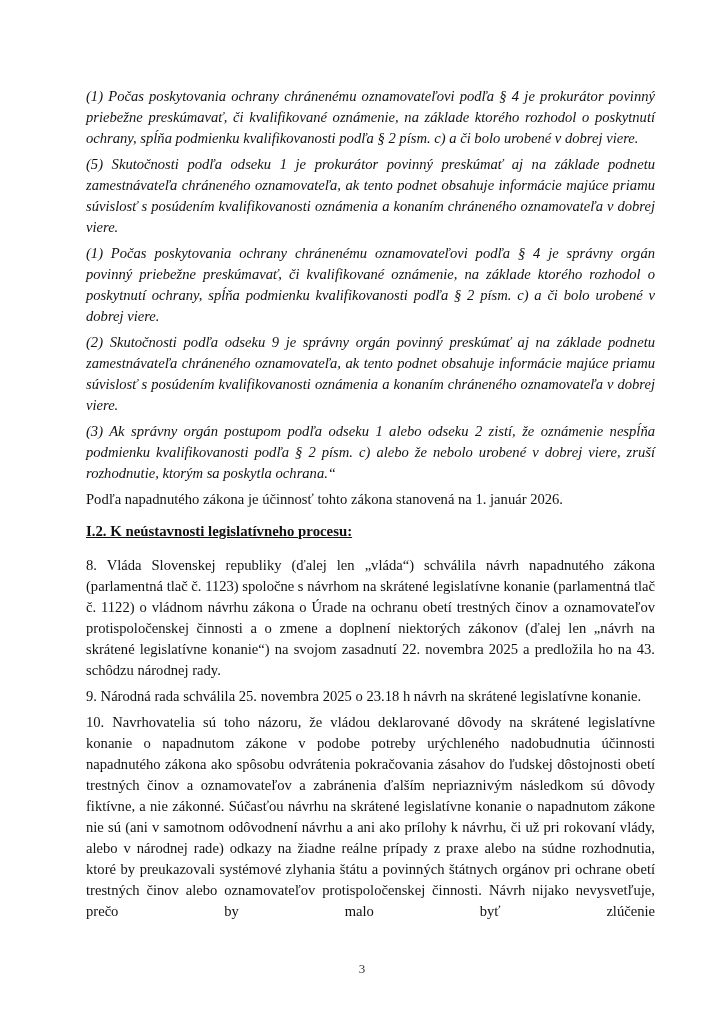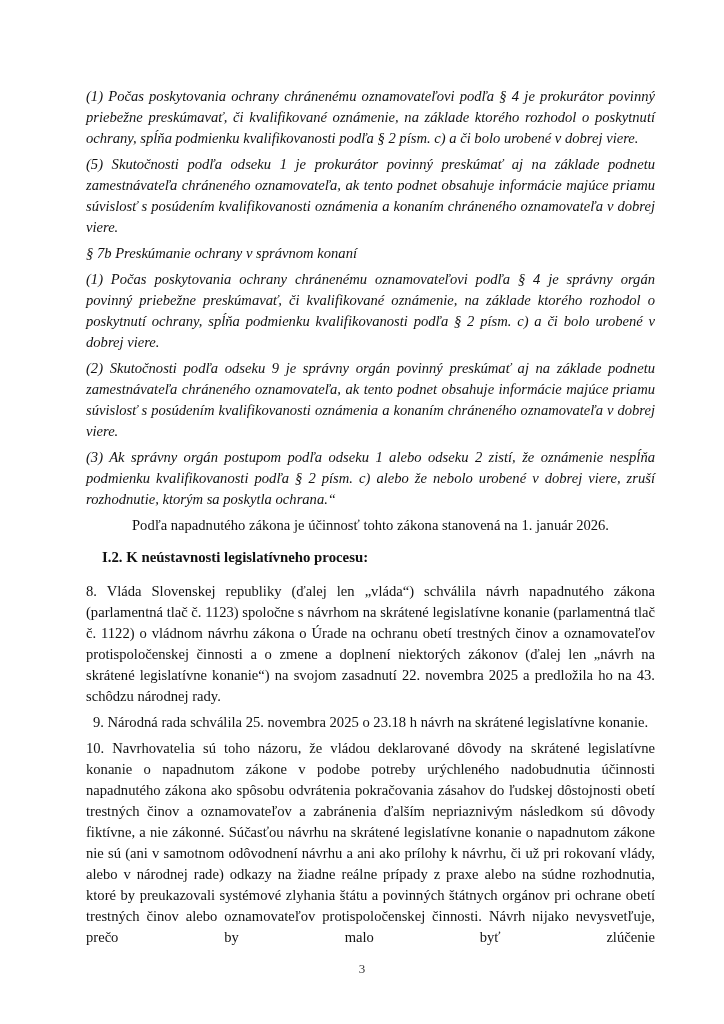--- a/index.html
+++ b/index.html
@@ -24,27 +24,28 @@
     .para {
       margin: 0 16px 5px 0;
       font-size: 14.6px;
       line-height: 21px;
       text-align: justify;
     }
     .para.italic {
       font-style: italic;
     }
     .para.left {
-      text-align: center;
+      text-align: left;
     }
     .heading {
-      margin: 11px 0 13px 16px;
+      margin: 11px 0 13px 0;
       font-size: 14.8px;
       line-height: 21px;
       font-weight: bold;
+      text-decoration: underline;
     }
     .sec-title {
       margin: 0 0 5px 0;
       font-size: 14.6px;
       line-height: 21px;
       font-style: italic;
     }
     .page-number {
       position: absolute;
       left: 0;
@@ -56,21 +57,20 @@
     }
   </style>
 </head>
 <body>
 
 <div class="page">
 
   <p class="para italic">(1) Počas poskytovania ochrany chránenému oznamovateľovi podľa § 4 je prokurátor povinný priebežne preskúmavať, či kvalifikované oznámenie, na základe ktorého rozhodol o poskytnutí ochrany, spĺňa podmienku kvalifikovanosti podľa § 2 písm. c) a či bolo urobené v dobrej viere.</p>
   <p class="para italic">(5) Skutočnosti podľa odseku 1 je prokurátor povinný preskúmať aj na základe podnetu zamestnávateľa chráneného oznamovateľa, ak tento podnet obsahuje informácie majúce priamu súvislosť s posúdením kvalifikovanosti oznámenia a konaním chráneného oznamovateľa v dobrej viere.</p>
 
-  <p class="sec-title">§ 7b Preskúmanie ochrany v správnom konaní</p>
 
   <p class="para italic">(1) Počas poskytovania ochrany chránenému oznamovateľovi podľa § 4 je správny orgán povinný priebežne preskúmavať, či kvalifikované oznámenie, na základe ktorého rozhodol o poskytnutí ochrany, spĺňa podmienku kvalifikovanosti podľa § 2 písm. c) a či bolo urobené v dobrej viere.</p>
   <p class="para italic">(2) Skutočnosti podľa odseku 9 je správny orgán povinný preskúmať aj na základe podnetu zamestnávateľa chráneného oznamovateľa, ak tento podnet obsahuje informácie majúce priamu súvislosť s posúdením kvalifikovanosti oznámenia a konaním chráneného oznamovateľa v dobrej viere.</p>
   <p class="para italic">(3) Ak správny orgán postupom podľa odseku 1 alebo odseku 2 zistí, že oznámenie nespĺňa podmienku kvalifikovanosti podľa § 2 písm. c) alebo že nebolo urobené v dobrej viere, zruší rozhodnutie, ktorým sa poskytla ochrana.“</p>
 
   <p class="para left">Podľa napadnutého zákona je účinnosť tohto zákona stanovená na 1. január 2026.</p>
 
   <h2 class="heading">I.2. K neústavnosti legislatívneho procesu:</h2>
 
   <p class="para">8. Vláda Slovenskej republiky (ďalej len „vláda“) schválila návrh napadnutého zákona (parlamentná tlač č. 1123) spoločne s návrhom na skrátené legislatívne konanie (parlamentná tlač č. 1122) o vládnom návrhu zákona o Úrade na ochranu obetí trestných činov a oznamovateľov protispoločenskej činnosti a o zmene a doplnení niektorých zákonov (ďalej len „návrh na skrátené legislatívne konanie“) na svojom zasadnutí 22. novembra 2025 a predložila ho na 43. schôdzu národnej rady.</p>

